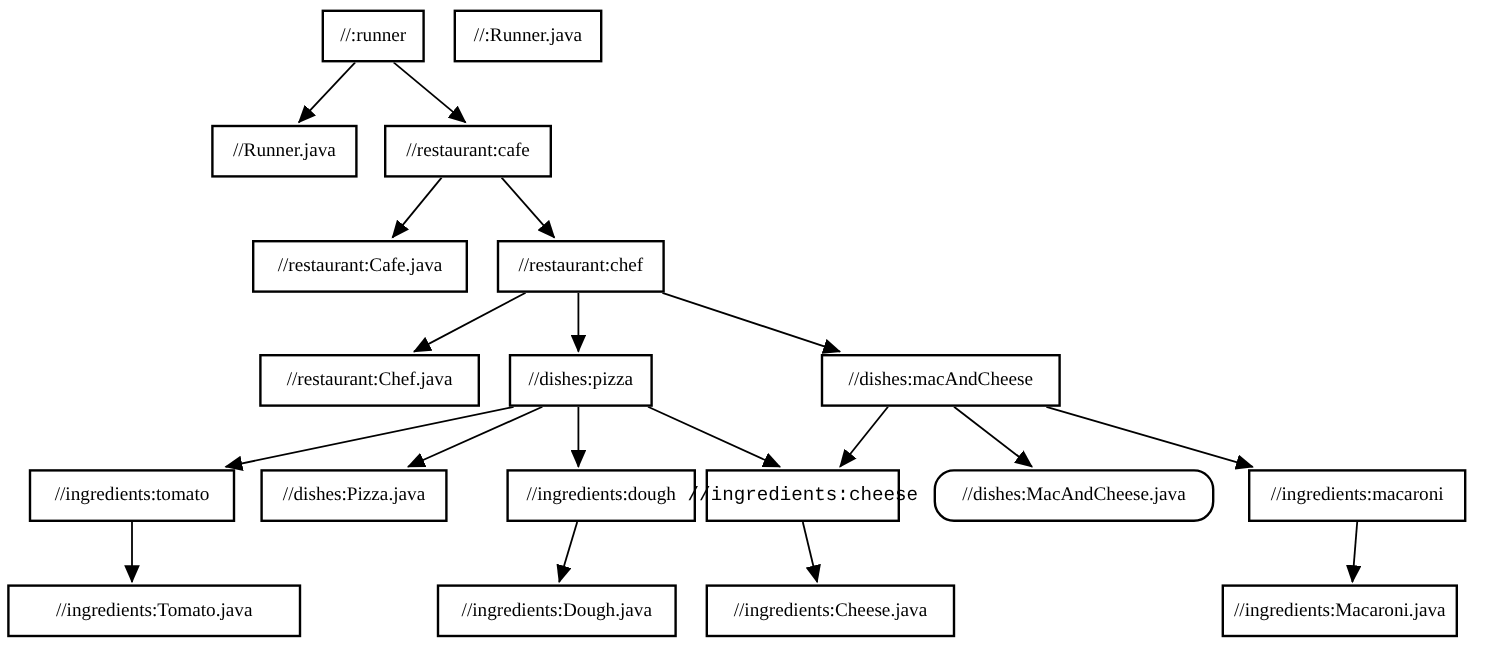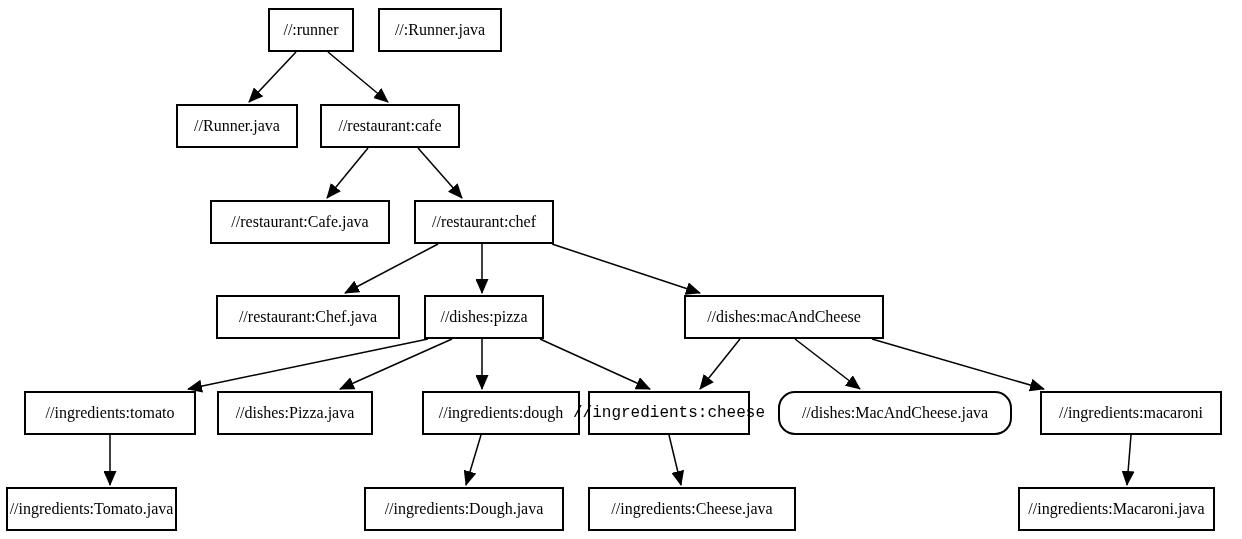--- a/index.html
+++ b/index.html
@@ -76,18 +76,18 @@
       <div class="node" style="left: 414px; top: 200px; width: 140px; height: 44px;">//restaurant:chef</div>
       <div class="node" style="left: 216px; top: 295px; width: 184px; height: 44px;">//restaurant:Chef.java</div>
       <div class="node" style="left: 424px; top: 295px; width: 120px; height: 44px;">//dishes:pizza</div>
       <div class="node" style="left: 684px; top: 295px; width: 200px; height: 44px;">//dishes:macAndCheese</div>
       <div class="node" style="left: 24px; top: 391px; width: 172px; height: 44px;">//ingredients:tomato</div>
       <div class="node" style="left: 217px; top: 391px; width: 156px; height: 44px;">//dishes:Pizza.java</div>
       <div class="node" style="left: 402px; top: 391px; width: 158px; height: 44px; margin-left: 20px;">//ingredients:dough</div>
       <div class="node" style="left: 588px; top: 391px; width: 162px; height: 44px; font-family: Liberation Mono, monospace;">//ingredients:cheese</div>
       <div class="node" style="left: 778px; top: 391px; width: 234px; height: 44px; border-radius: 17px;">//dishes:MacAndCheese.java</div>
       <div class="node" style="left: 1040px; top: 391px; width: 182px; height: 44px;">//ingredients:macaroni</div>
-      <div class="node" style="left: 6px; top: 487px; width: 171px; height: 44px;">//ingredients:Tomato.java</div>
+      <div class="node" style="left: 6px; top: 487px; width: 245px; height: 44px;">//ingredients:Tomato.java</div>
       <div class="node" style="left: 364px; top: 487px; width: 200px; height: 44px;">//ingredients:Dough.java</div>
       <div class="node" style="left: 588px; top: 487px; width: 208px; height: 44px;">//ingredients:Cheese.java</div>
       <div class="node" style="left: 1018px; top: 487px; width: 197px; height: 44px;">//ingredients:Macaroni.java</div>
     </div>
 </div>
 
 </body></html>

